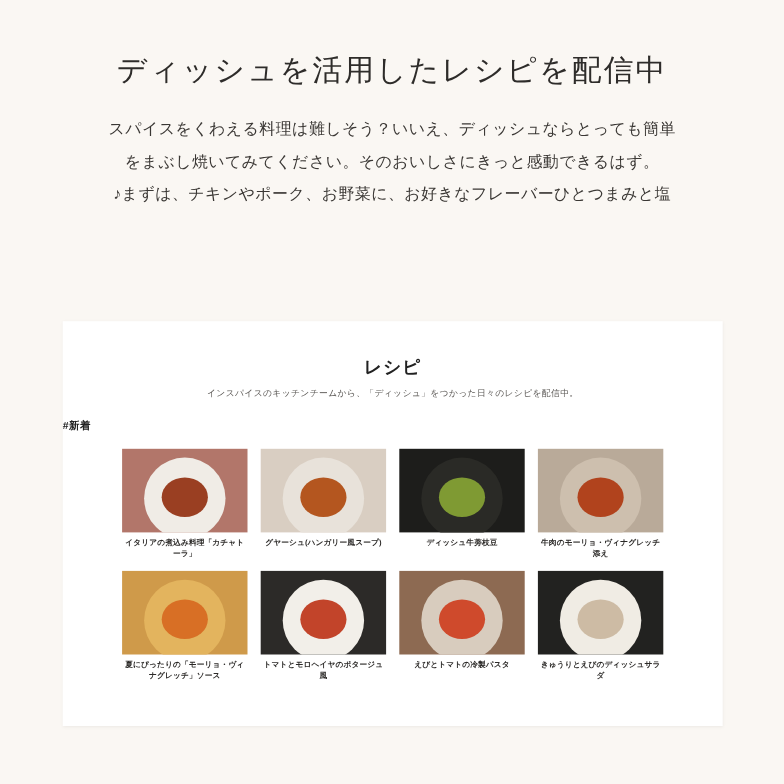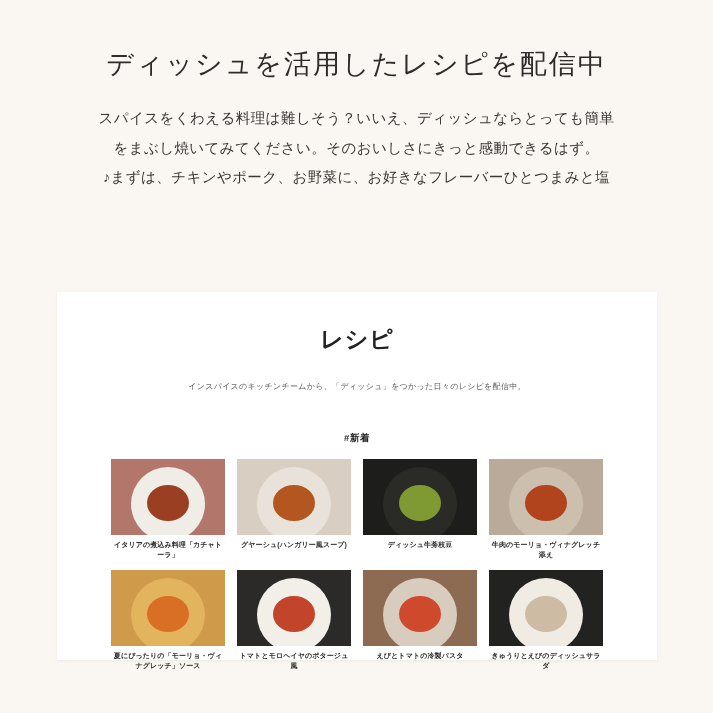--- a/index.html
+++ b/index.html
@@ -52,41 +52,40 @@
     position: absolute;
     left: 57px;
     top: 292px;
     width: 600px;
     height: 368px;
     background: #ffffff;
     box-shadow: 0 1px 3px rgba(0,0,0,0.06);
   }
   .card-title {
     text-align: center;
-    font-size: 23px;
+    font-size: 16px;
     font-weight: 700;
     letter-spacing: 1px;
     margin: 0;
     padding-top: 32px;
     color: #222;
   }
   .card-sub {
     text-align: center;
     font-size: 8px;
     color: #5b5855;
-    margin-top: 26px;
+    margin-top: 7px;
     letter-spacing: 0.3px;
     font-family: Liberation Mono, monospace;
   }
   .section-tag {
-    text-align: center;
     font-size: 9.5px;
     font-weight: 700;
     color: #222;
-    margin-top: 40px;
+    margin-top: 18px;
     letter-spacing: 0.5px;
   }
   .grid {
     display: grid;
     grid-template-columns: repeat(4, 114px);
     column-gap: 12px;
     row-gap: 10px;
     justify-content: center;
     margin-top: 14px;
   }

